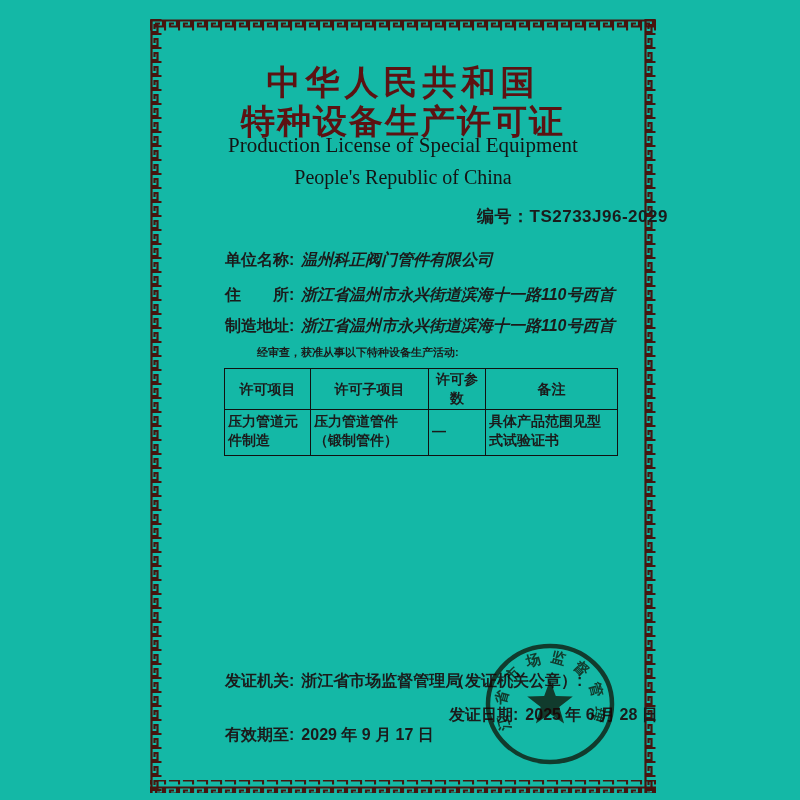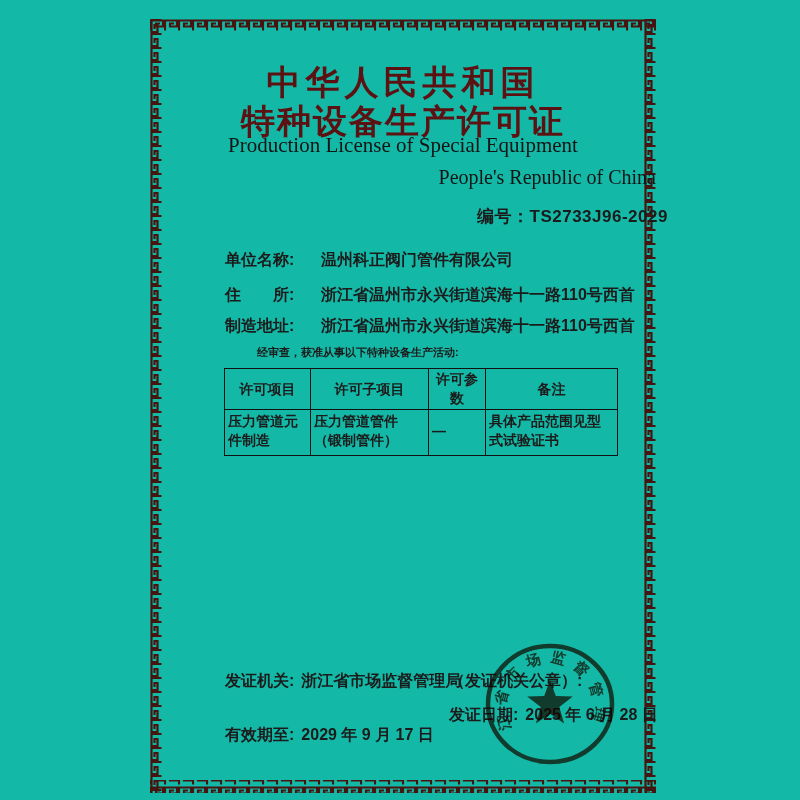--- a/index.html
+++ b/index.html
@@ -13,29 +13,29 @@
 
   
   .title-cn { position:absolute; left:150px; width:506px; text-align:center;
               font-family:"Liberation Serif","DejaVu Serif",serif; font-weight:bold;
               color:#5c1212; font-size:34px; letter-spacing:5px; white-space:nowrap; }
   .title-cn.l1 { top:60px; }
   .title-cn.l2 { top:99px; letter-spacing:2px; }
   .title-en { position:absolute; left:150px; width:506px; text-align:center;
               font-family:"Liberation Serif","DejaVu Serif",serif; color:#141414; }
   .title-en.l1 { top:133px; font-size:21px; }
-  .title-en.l2 { top:166px; font-size:20px;text-align:right; }
+  .title-en.l2 { top:166px; font-size:20px; }
 
   .license-no { position:absolute; left:477px; top:205px; font-size:17px; font-weight:bold;
                 white-space:nowrap; letter-spacing:0.5px; }
 
   .field-line { position:absolute; left:225px; display:flex; font-size:16px; font-weight:bold;
                 white-space:nowrap; line-height:20px; }
   .field-line .lbl { width:76px; flex:none; }
-  .field-line .val { margin-left:20px; }
+  .field-line .val { margin-left:0;font-style:italic; }
   .approval-line { position:absolute; left:257px; top:345px; font-size:11px; font-weight:bold; white-space:nowrap; }
 
   
   .permit-table { position:absolute; left:224px; top:368px; border-collapse:collapse;
                   table-layout:fixed; width:393px; }
   .permit-table th, .permit-table td { border:1.6px solid #111; font-size:14px; font-weight:bold;
                   padding:2px 3px; vertical-align:top; line-height:19px; overflow:hidden; }
   .permit-table th { text-align:center; height:26px; vertical-align:middle; padding:1px 2px; }
   .permit-table td { height:46px; }
   .permit-table .c1 { width:86px; } .permit-table .c2 { width:118px; }

